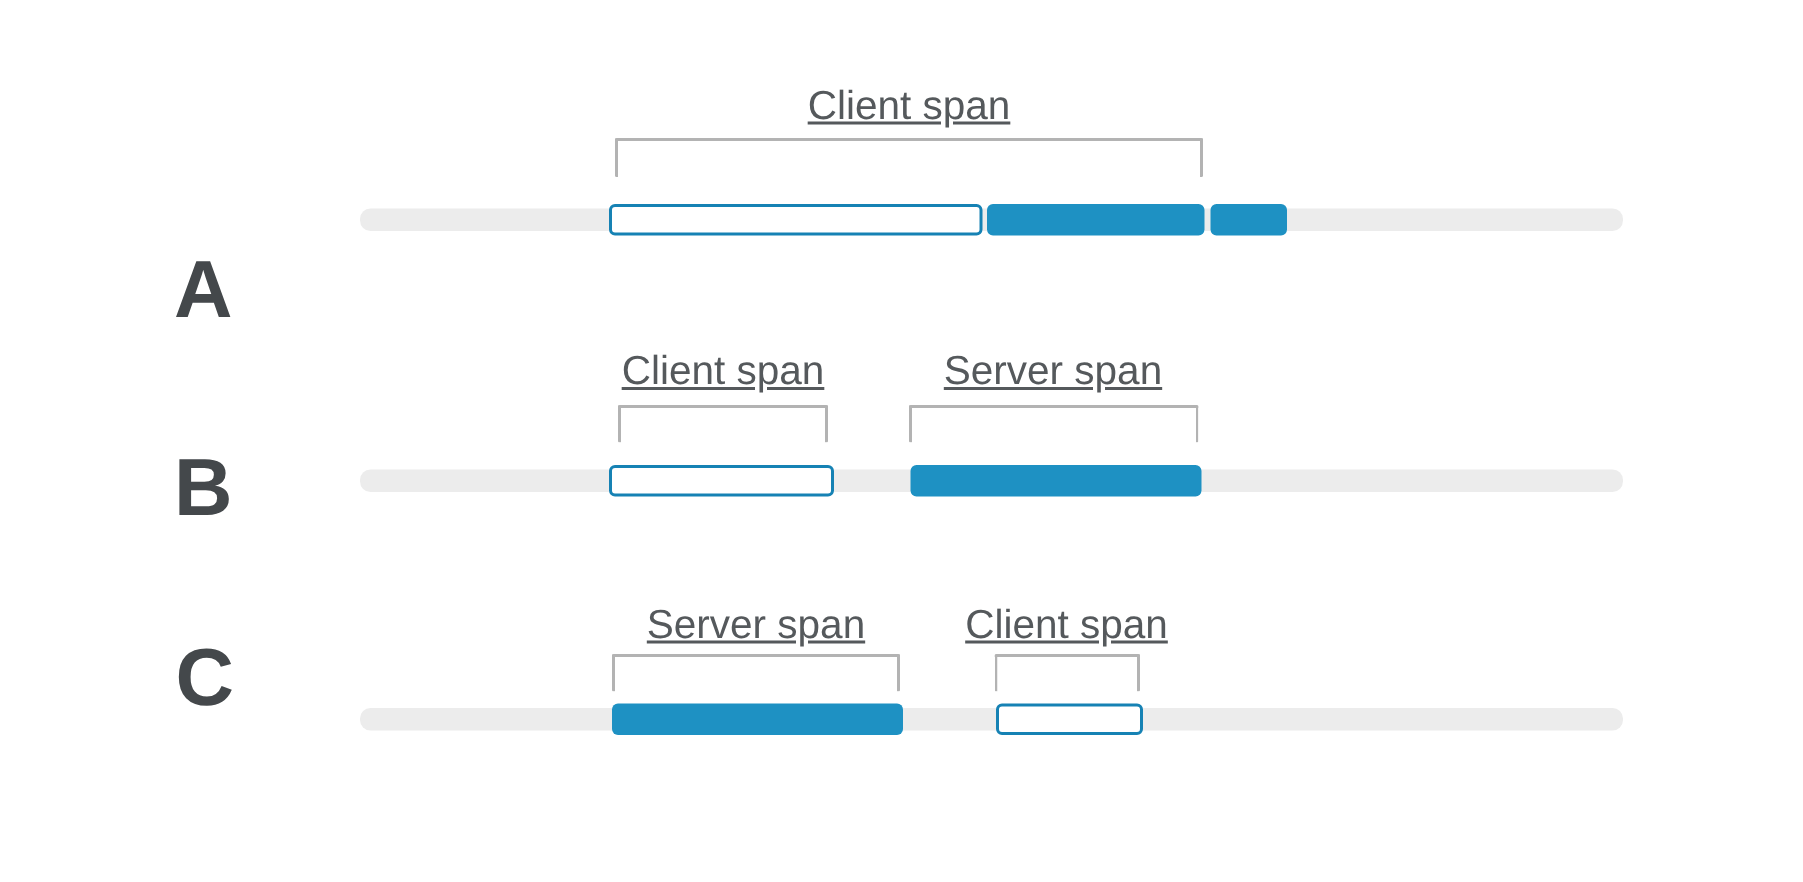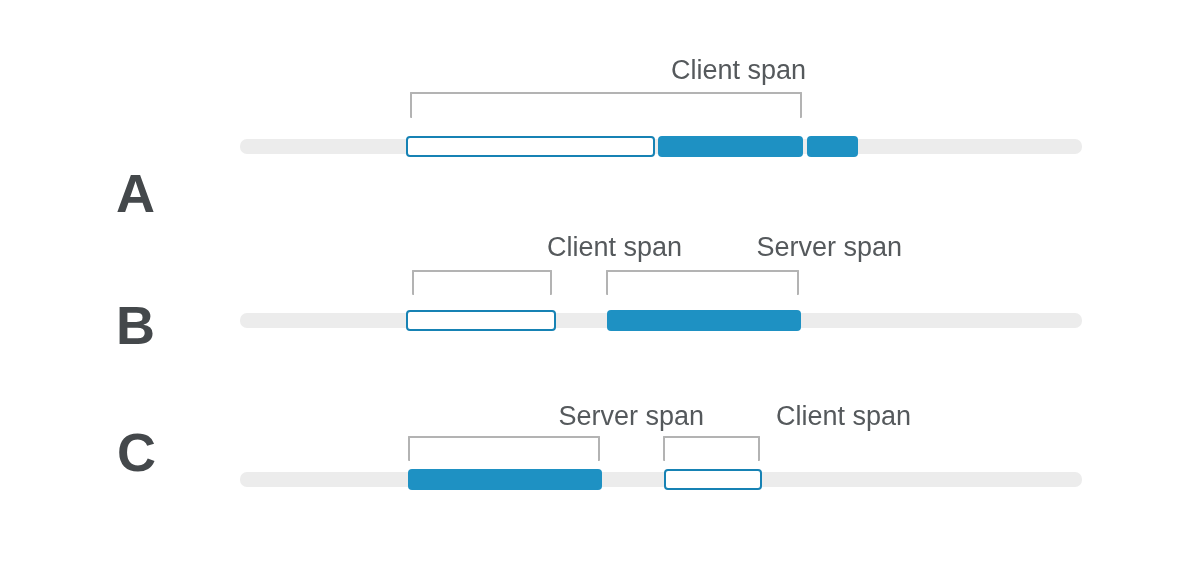--- a/index.html
+++ b/index.html
@@ -17,22 +17,22 @@
   }
   .bar{position:absolute;height:21px;border-radius:4px;box-sizing:border-box;}
   .bar.filled{background:#1e91c3;}
   .bar.outlined{background:#ffffff;border:2px solid #1682b4;}
   .bracket{
     position:absolute;box-sizing:border-box;
     border:2px solid #b3b3b3;border-bottom:none;
     border-radius:1px;
   }
   .ann-label{
-    position:absolute;width:400px;text-align:right;
-    font-size:27px;line-height:1.2;color:#55595c;white-space:nowrap;
+    position:absolute;width:400px;text-align:center;
+    font-size:27px;line-height:1.2;color:#55595c;white-space:nowrap;text-decoration:underline;
   }
 </style>
 </head>
 <body>
 
 <div class="stage">
 
   <div class="row-letter" style="left:116px;top:166px;">A</div>
   <div class="ann-label" style="left:406px;top:54px;">Client span</div>
   <div class="bracket" style="left:410px;top:92px;width:392px;height:26px;"></div>

